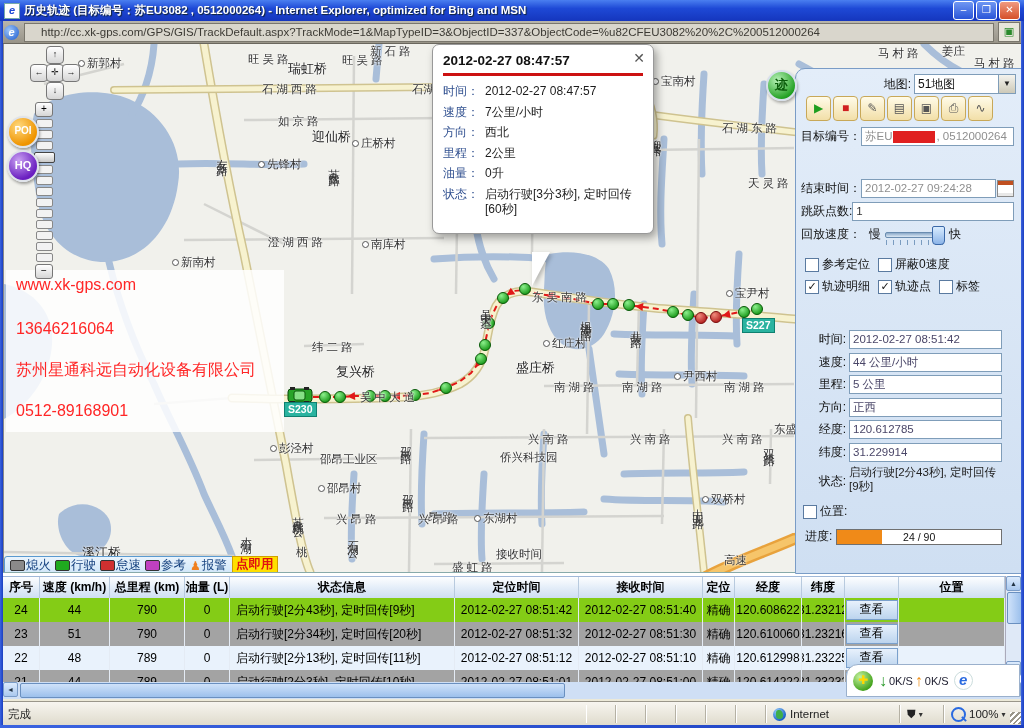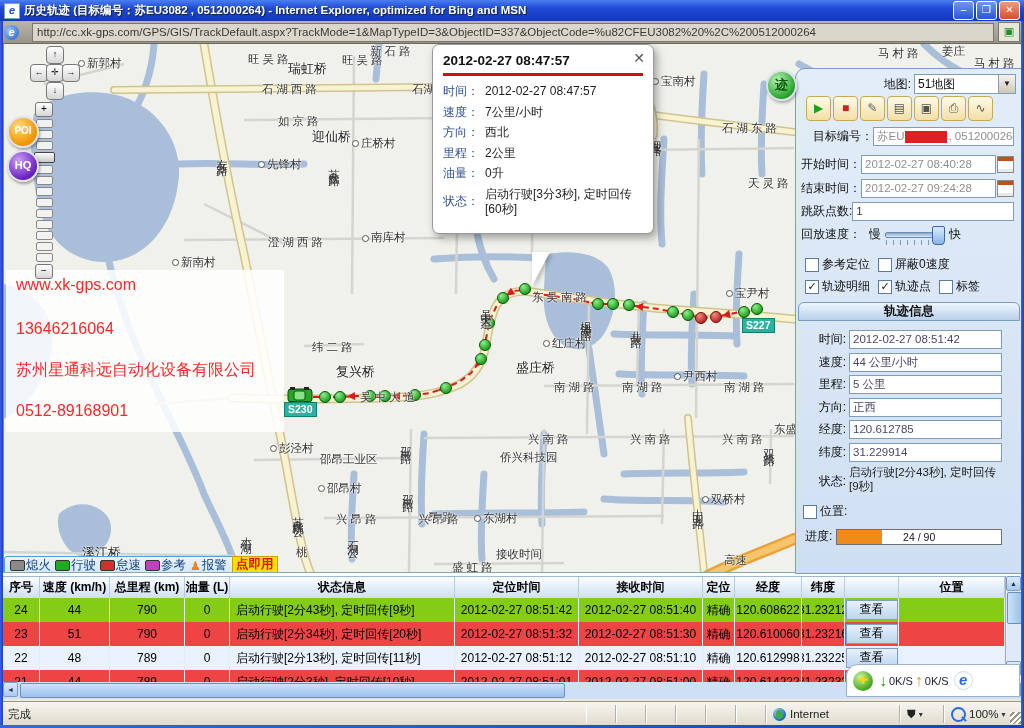--- a/index.html
+++ b/index.html
@@ -5,21 +5,21 @@
   html,body{margin:0;padding:0;background:#9aa8bc;font-family:"Liberation Sans","DejaVu Sans",sans-serif;cursor:default;}
   #win{position:relative;width:1024px;height:728px;overflow:hidden;background:#ece9d8;}
   
   #titlebar{position:absolute;left:0;top:0;width:1024px;height:21px;background:linear-gradient(180deg,#4a7ff0 0%,#1e49d6 40%,#1536bd 100%);display:flex;align-items:center;padding:0 4px;box-sizing:border-box;}
   #titlebar .tb-icon{width:14px;height:14px;background:#fff;border:1px solid #7aa;color:#1e49d6;font-weight:bold;font-size:11px;line-height:13px;text-align:center;margin-right:4px;font-style:italic;}
   #titlebar .tb-text{color:#fff;font-size:11.5px;font-weight:bold;text-shadow:1px 1px 1px #123;white-space:nowrap;overflow:hidden;flex:1;}
   .tb-btn{width:19px;height:17px;margin-left:2px;border:1px solid #fff;border-radius:3px;color:#fff;font-size:10px;line-height:15px;text-align:center;background:linear-gradient(180deg,#6f97f2,#2a55d8);}
   .tb-btn.close{background:linear-gradient(180deg,#f09a80,#d5502a);}
   #addrbar{position:absolute;left:0;top:21px;width:1024px;height:23px;background:linear-gradient(180deg,#b8b5ab,#989488);display:flex;align-items:center;padding:0 4px;box-sizing:border-box;border-bottom:1px solid #6a675e;}
   #addrbar .e-icon{width:15px;height:15px;border-radius:8px;background:radial-gradient(circle at 35% 35%,#9cc4f8,#1a5ad0);color:#fff;font-size:11px;font-weight:bold;font-style:italic;text-align:center;line-height:14px;margin-right:5px;}
-  #addrbar .url{flex:1;height:17px;background:#d9d6cc;border:1px solid #7a776d;color:#3c3a34;font-size:11.5px;line-height:17px;padding:0 4px;white-space:nowrap;overflow:hidden;margin-left:8px;}
+  #addrbar .url{flex:1;height:17px;background:#d9d6cc;border:1px solid #7a776d;color:#3c3a34;font-size:11.5px;line-height:17px;padding:0 16px;white-space:nowrap;overflow:hidden;}
   #addrbar .page-btn{width:20px;height:18px;margin-left:4px;background:#e8e5da;border:1px solid #7a776d;color:#2a8a2a;font-size:11px;text-align:center;line-height:17px;}
   
   .winborder{position:absolute;background:linear-gradient(90deg,#3a63e0,#1b3fc0);z-index:50;}
   
   #map{position:absolute;left:3px;top:44px;width:1018px;height:528px;overflow:hidden;background:#f1f1ec;border-left:1px solid #888;}
   #map svg{position:absolute;left:0;top:0;}
   .map-label{position:absolute;font-size:11.5px;color:#333;white-space:nowrap;z-index:5;text-shadow:0 0 2px #fff,0 0 2px #fff;}
   .map-label.rd{letter-spacing:3px;}
   .map-label.vert{writing-mode:vertical-rl;letter-spacing:3px;}
   .map-label.big{font-size:13px;color:#222;}
@@ -34,21 +34,21 @@
   #zoomladder .rung{width:15px;height:7px;background:#f2f2f2;border:1px solid #888;border-radius:2px;margin:2px auto 0;}
   #zoomladder .rung.handle{width:19px;height:9px;background:linear-gradient(180deg,#fdfdfd,#c8c8c8);border:1px solid #444;}
   .round-btn{position:absolute;width:28px;height:28px;border-radius:50%;color:#fff;font-weight:bold;text-align:center;z-index:8;border:2px solid #dfe3ea;box-shadow:1px 2px 3px rgba(0,0,0,.35);}
   #poi{left:3px;top:72px;background:radial-gradient(circle at 35% 30%,#ffd97e,#ef9400 70%);font-size:10px;line-height:26px;}
   #hq{left:3px;top:106px;background:radial-gradient(circle at 35% 30%,#c9a0f2,#6a1fc0 70%);font-size:11px;line-height:26px;}
   
   #popup{position:absolute;left:428px;top:0px;width:222px;z-index:20;background:#fff;border:1px solid #999;border-radius:7px;box-shadow:3px 4px 8px rgba(0,0,0,.35);padding:8px 10px 10px;box-sizing:border-box;}
   #popup .pp-title{font-size:13.5px;font-weight:bold;color:#111;}
   #popup .pp-close{position:absolute;right:8px;top:6px;color:#555;font-size:14px;font-weight:bold;line-height:14px;}
   #popup .pp-rule{height:3px;background:#cc1111;margin:5px 0 8px;}
-  .pp-row{display:flex;font-size:12px;line-height:15.5px;margin-bottom:5px;align-items:center;}
+  .pp-row{display:flex;font-size:12px;line-height:15.5px;margin-bottom:5px;}
   .pp-row .pp-l{width:42px;color:#2f4f8f;flex:none;}
   .pp-row .pp-v{color:#1c1c1c;}
   #popup-tail{position:absolute;left:528px;top:208px;width:0;height:0;border-top:34px solid #fff;border-right:18px solid transparent;z-index:19;filter:drop-shadow(2px 2px 2px rgba(0,0,0,.25));}
   
   .roadbadge{position:absolute;background:#2ab3a0;color:#fff;font-size:10.5px;font-weight:bold;padding:0 3px;height:13px;line-height:13px;z-index:7;border:1px solid #0f8070;}
   #legendbar{position:absolute;left:0px;top:512px;height:17px;display:flex;align-items:center;background:linear-gradient(180deg,#eaf4fd,#cfe6f8);border:1px solid #5a9ad0;border-radius:3px 3px 0 0;padding:0 5px;z-index:9;}
   .leg-item{display:flex;align-items:center;margin-right:4px;font-size:12.5px;color:#14407e;white-space:nowrap;}
   .leg-car{display:inline-block;width:13px;height:9px;border-radius:2px;border:1px solid #333;margin-right:1px;}
   .leg-person{font-size:12px;margin-right:1px;line-height:10px;}
   #hintbox{position:absolute;left:228px;top:512px;height:15px;background:#ffdf00;border:1px solid #d0a000;color:#e01010;font-size:12.5px;font-weight:bold;line-height:15px;padding:0 3px;z-index:9;white-space:nowrap;}
@@ -73,21 +73,21 @@
   .inforow{position:absolute;left:0;width:226px;display:flex;align-items:center;}
   .inforow .ilabel{width:50px;text-align:right;flex:none;}
   .inforow .sinput{flex:1;margin-right:20px;color:#4a4668;}
   #progressbar{position:relative;flex:1;height:14px;border:1px solid #707070;background:#fff;margin-right:20px;}
   #progressfill{position:absolute;left:0;top:0;bottom:0;background:#f08a18;}
   #progresstext{position:absolute;left:0;right:0;text-align:center;font-size:10.5px;line-height:14px;color:#111;}
   
   #tablearea{position:absolute;left:3px;top:572px;width:1018px;height:126px;background:#fff;z-index:25;border-top:1px solid #8aa;}
   .thead{position:absolute;left:0;top:3px;height:21px;display:flex;background:linear-gradient(180deg,#fdfeff,#e2ecf8 55%,#cfdef2);border-top:1px solid #a0b8d8;border-bottom:1px solid #a0b8d8;font-size:12px;font-weight:bold;}
   .thead .tc{border-right:1px solid #b8cade;display:flex;align-items:center;justify-content:center;box-sizing:border-box;white-space:nowrap;overflow:hidden;}
-  .trow{position:absolute;left:0;height:24px;display:flex;font-size:12px;background:#ef4444;border-bottom:1px solid #d0ddeb;}
+  .trow{position:absolute;left:0;height:24px;display:flex;font-size:12px;background:#a3a3a3;border-bottom:1px solid #d0ddeb;}
   .trow .tc{display:flex;align-items:center;justify-content:center;box-sizing:border-box;white-space:nowrap;overflow:hidden;border-right:1px solid #e4ebf4;}
   .trow.alt{background:#e9f2fc;}
   .trow.selected{background:#84cc16;}
   .tc.left{justify-content:flex-start;padding-left:6px;}
   .view-btn{width:50px;height:18px;background:linear-gradient(180deg,#e8f1fc,#bcd4ee);border:1px solid #7aa0cc;font-size:12px;text-align:center;line-height:17px;}
   
   #vscroll{position:absolute;right:0;top:3px;width:15px;height:100px;background:#dfe9f7;border-left:1px solid #aab;}
   .sc-btn{width:15px;height:15px;background:linear-gradient(180deg,#dcebfd,#aac8ee);border:1px solid #7a9cc8;border-radius:2px;font-size:7px;text-align:center;line-height:14px;color:#234;box-sizing:border-box;}
   #vscroll .thumb{position:absolute;left:1px;top:16px;width:13px;height:30px;background:linear-gradient(90deg,#cfe2fa,#9cc0ec);border:1px solid #6a90c0;border-radius:2px;}
   #hscroll{position:absolute;left:0;bottom:0;width:1018px;height:17px;background:#cfdff5;display:flex;}
@@ -272,21 +272,21 @@
         <div class="map-label rd" style="left: 534px; top: 0px;">新石路</div>
         <div class="map-label rd" style="left: 258px; top: 38px;">石湖西路</div>
         <div class="map-label" style="left: 408px; top: 38px;">石湖</div>
         <div class="map-label rd" style="left: 274px; top: 70px;">如京路</div>
         <div class="map-label big" style="left: 308px; top: 84px;">迎仙桥</div>
         <div class="map-label" style="left: 348px; top: 92px;"><span class="vdot"></span>庄桥村</div>
         <div class="map-label" style="left: 254px; top: 113px;"><span class="vdot"></span>先锋村</div>
         <div class="map-label vert" style="left: 210px; top: 106px;">友新路</div>
         <div class="map-label vert" style="left: 322px; top: 116px;">苏蠡路</div>
         <div class="map-label rd" style="left: 264px; top: 191px;">澄湖西路</div>
-        <div class="map-label" style="left: 358px; top: 186px; font-family: Liberation Serif, serif;"><span class="vdot"></span>南库村</div>
+        <div class="map-label" style="left: 358px; top: 193px;"><span class="vdot"></span>南库村</div>
         <div class="map-label" style="left: 168px; top: 211px;"><span class="vdot"></span>新南村</div>
         <div class="map-label" style="left: 648px; top: 30px;"><span class="vdot"></span>宝南村</div>
         <div class="map-label rd" style="left: 718px; top: 77px;">石湖东路</div>
         <div class="map-label vert" style="left: 644px; top: 86px;">迎宾路</div>
         <div class="map-label rd" style="left: 744px; top: 132px;">天灵路</div>
         <div class="map-label" style="left: 608px; top: 163px;">工业区</div>
         <div class="map-label vert" style="left: 474px; top: 256px;">吴中大道</div>
         <div class="map-label rd" style="left: 528px; top: 246px;">东吴南路</div>
         <div class="map-label rd" style="left: 308px; top: 296px;">纬二路</div>
         <div class="map-label big" style="left: 332px; top: 319px;">复兴桥</div>
@@ -418,28 +418,23 @@
     </div>
     <div class="srow" id="toolbar-row" style="top:27px;padding-left:10px">
         <span class="tool-btn" style="color: rgb(30, 158, 30);">▶</span>
         <span class="tool-btn" style="color: rgb(208, 32, 32);">■</span>
         <span class="tool-btn" style="color: rgb(85, 85, 85);">✎</span>
         <span class="tool-btn" style="color: rgb(85, 85, 85);">▤</span>
         <span class="tool-btn" style="color: rgb(85, 85, 85);">▣</span>
         <span class="tool-btn" style="color: rgb(85, 85, 85);">⎙</span>
         <span class="tool-btn" style="color: rgb(85, 85, 85);">∿</span>
       </div>
-    <div class="srow" style="top:58px;padding-left:17px">
+    <div class="srow" style="top:58px;padding-left:5px">
       <span class="slabel">目标编号：</span>
       <span class="sinput greyed" style="flex:1;margin-right:8px"><span>苏EU</span><span class="redbox"></span><span>, 0512000264</span></span>
-    </div>
-    <div class="srow" style="top:86px;padding-left:5px">
-      <span class="slabel">开始时间：</span>
-      <span class="sinput greyed" style="flex:1">2012-02-27 08:40:28</span>
-      <span class="cal-btn" style="margin-right:8px"></span>
     </div>
     <div class="srow" style="top:110px;padding-left:5px">
       <span class="slabel">结束时间：</span>
       <span class="sinput greyed" style="flex:1">2012-02-27 09:24:28</span>
       <span class="cal-btn" style="margin-right:8px"></span>
     </div>
     <div class="srow" style="top:133px;padding-left:5px">
       <span class="slabel">跳跃点数:</span>
       <span class="sinput" style="flex:1;margin-right:8px;color:#333">1</span>
     </div>
@@ -470,21 +465,20 @@
         <span style="display: flex; align-items: center; margin-right: 8px;">
           <span class="cb">✓</span>
           <span>轨迹点</span>
         </span>
         <span style="display: flex; align-items: center; margin-right: 8px;">
           <span class="cb"></span>
           <span>标签</span>
         </span>
       </div>
 
-    <div id="info-header">轨迹信息</div>
     <div id="info-rows">
         <div class="inforow" style="top: 261px;">
           <span class="ilabel">时间:</span>
           <span class="sinput" style="margin-left: 3px;">2012-02-27 08:51:42</span>
         </div>
         <div class="inforow" style="top: 283.6px;">
           <span class="ilabel">速度:</span>
           <span class="sinput" style="margin-left: 3px;">44 公里/小时</span>
         </div>
         <div class="inforow" style="top: 306.2px;">

